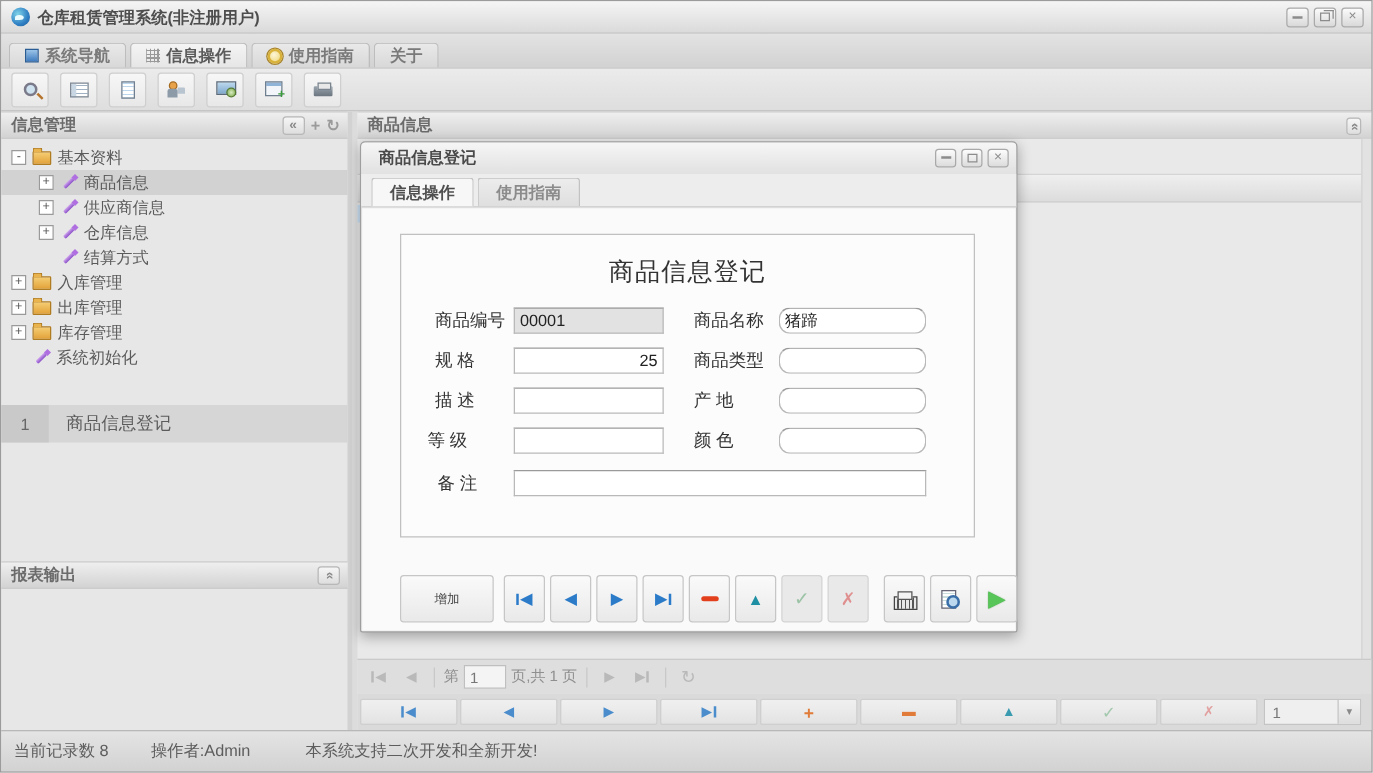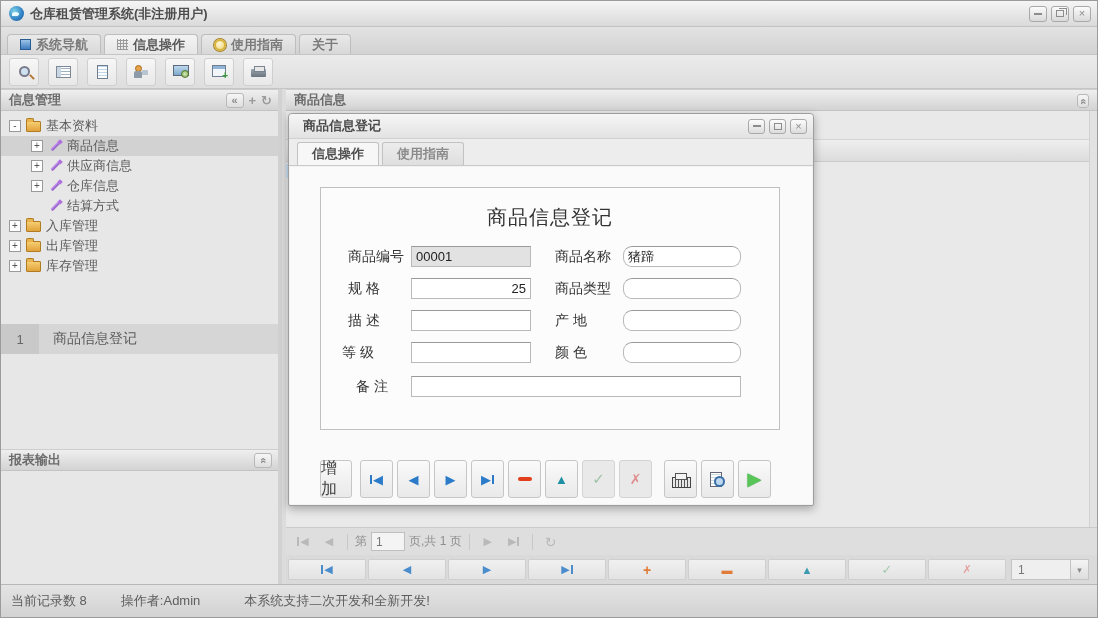--- a/index.html
+++ b/index.html
@@ -130,21 +130,21 @@
   .finput.ro { background:#e2e2e2; }
   .finput.num { text-align:right; }
   
   .r1 { top:58px; } .r2 { top:90px; } .r3 { top:122px; } .r4 { top:154px; } .r5 { top:188px; }
   .colL-lbl { left:27px; } .colL-inp { position:absolute; left:90px; width:120px; } .colR-inp { position:absolute; left:302px; width:118px;border-radius:9px; }
   .wide-inp { position:absolute; left:90px; width:330px; }
 
   .dlg-toolbar { position:absolute; left:30px; top:293px; display:flex; align-items:center; }
   .d-btn { height:38px; border:1px solid #c6c6c6; border-radius:3px; background:linear-gradient(#fafafa,#e9e9e9); display:flex; align-items:center; justify-content:center; cursor:pointer; margin-right:4px; }
   .d-sq { width:33px; }
-  .d-add { width:32px; margin-right:8px; color:#444; font-size:16px; }
+  .d-add { width:75px; margin-right:8px; color:#444; font-size:10px; }
   .d-flat { background:#e9e9e9; border-color:#d4d4d4; }
   .gap8 { margin-left:8px; }
   .blue { color:#2b7bc9; } .red-minus { width:14px; height:4px; background:#e2401c; border-radius:2px; }
   .teal { color:#1f8fa3; } .green-ck { color:#9cc3a6; font-size:15px; } .red-x { color:#e08f8f; font-size:14px; }
   .d-play { color:#58c558; font-size:18px; text-shadow:0 0 1px #2e8f2e; }
   .i-print2 { width:17px; height:13px; position:relative; }
   .i-print2::before { content:""; position:absolute; left:0; top:4px; width:17px; height:9px; background:repeating-linear-gradient(90deg,#e8e8e8 0 2px,#555 2px 3px); border:1px solid #444; }
   .i-print2::after { content:""; position:absolute; left:3px; top:0; width:10px; height:5px; background:#f4f4f4; border:1px solid #555; }
   .i-preview { width:15px; height:15px; position:relative; }
   .i-preview::before { content:""; position:absolute; left:0; top:0; width:10px; height:13px; border:1px solid #667; background:repeating-linear-gradient(0deg,#fff 0 2px,#cdd 2px 3px); }
@@ -260,20 +260,25 @@
           <div class="tree-row">
             <span class="tgl ml8">+</span>
             <span class="icon-folder"></span>
             <span class="lbl">出库管理</span>
           </div>
           <div class="tree-row">
             <span class="tgl ml8">+</span>
             <span class="icon-folder"></span>
             <span class="lbl">库存管理</span>
           </div>
+          <div class="tree-row">
+            <span class="tgl ml8 tgl-none"></span>
+            <span class="icon-wand"></span>
+            <span class="lbl">系统初始化</span>
+          </div>
         </div>
       </div>
 
       <div class="p-infowin">
         <div class="iw-row">
           <span class="iw-idx">1</span>
           <span class="iw-lbl">商品信息登记</span>
         </div>
       </div>
 
@@ -432,21 +437,21 @@
 
         <div class="frow r4" style="left:21px;">
             <span class="flabel">等 级</span>
           </div>
         <input class="finput colL-inp r4" value="" style="">
         <div class="frow r4" style="left:234px;">
             <span class="flabel">颜 色</span>
           </div>
         <input class="finput colR-inp r4" value="" style="">
 
-        <div class="frow r5" style="left:35px;">
+        <div class="frow r5" style="left:29px;">
             <span class="flabel">备 注</span>
           </div>
         <input class="finput wide-inp r5" value="" style="">
       </div>
 
       <div class="dlg-toolbar">
         <span class="d-btn d-add">增加</span>
         <span class="d-btn d-sq blue">
             <span class="bar-tri">
               <span class="vbar"></span>

